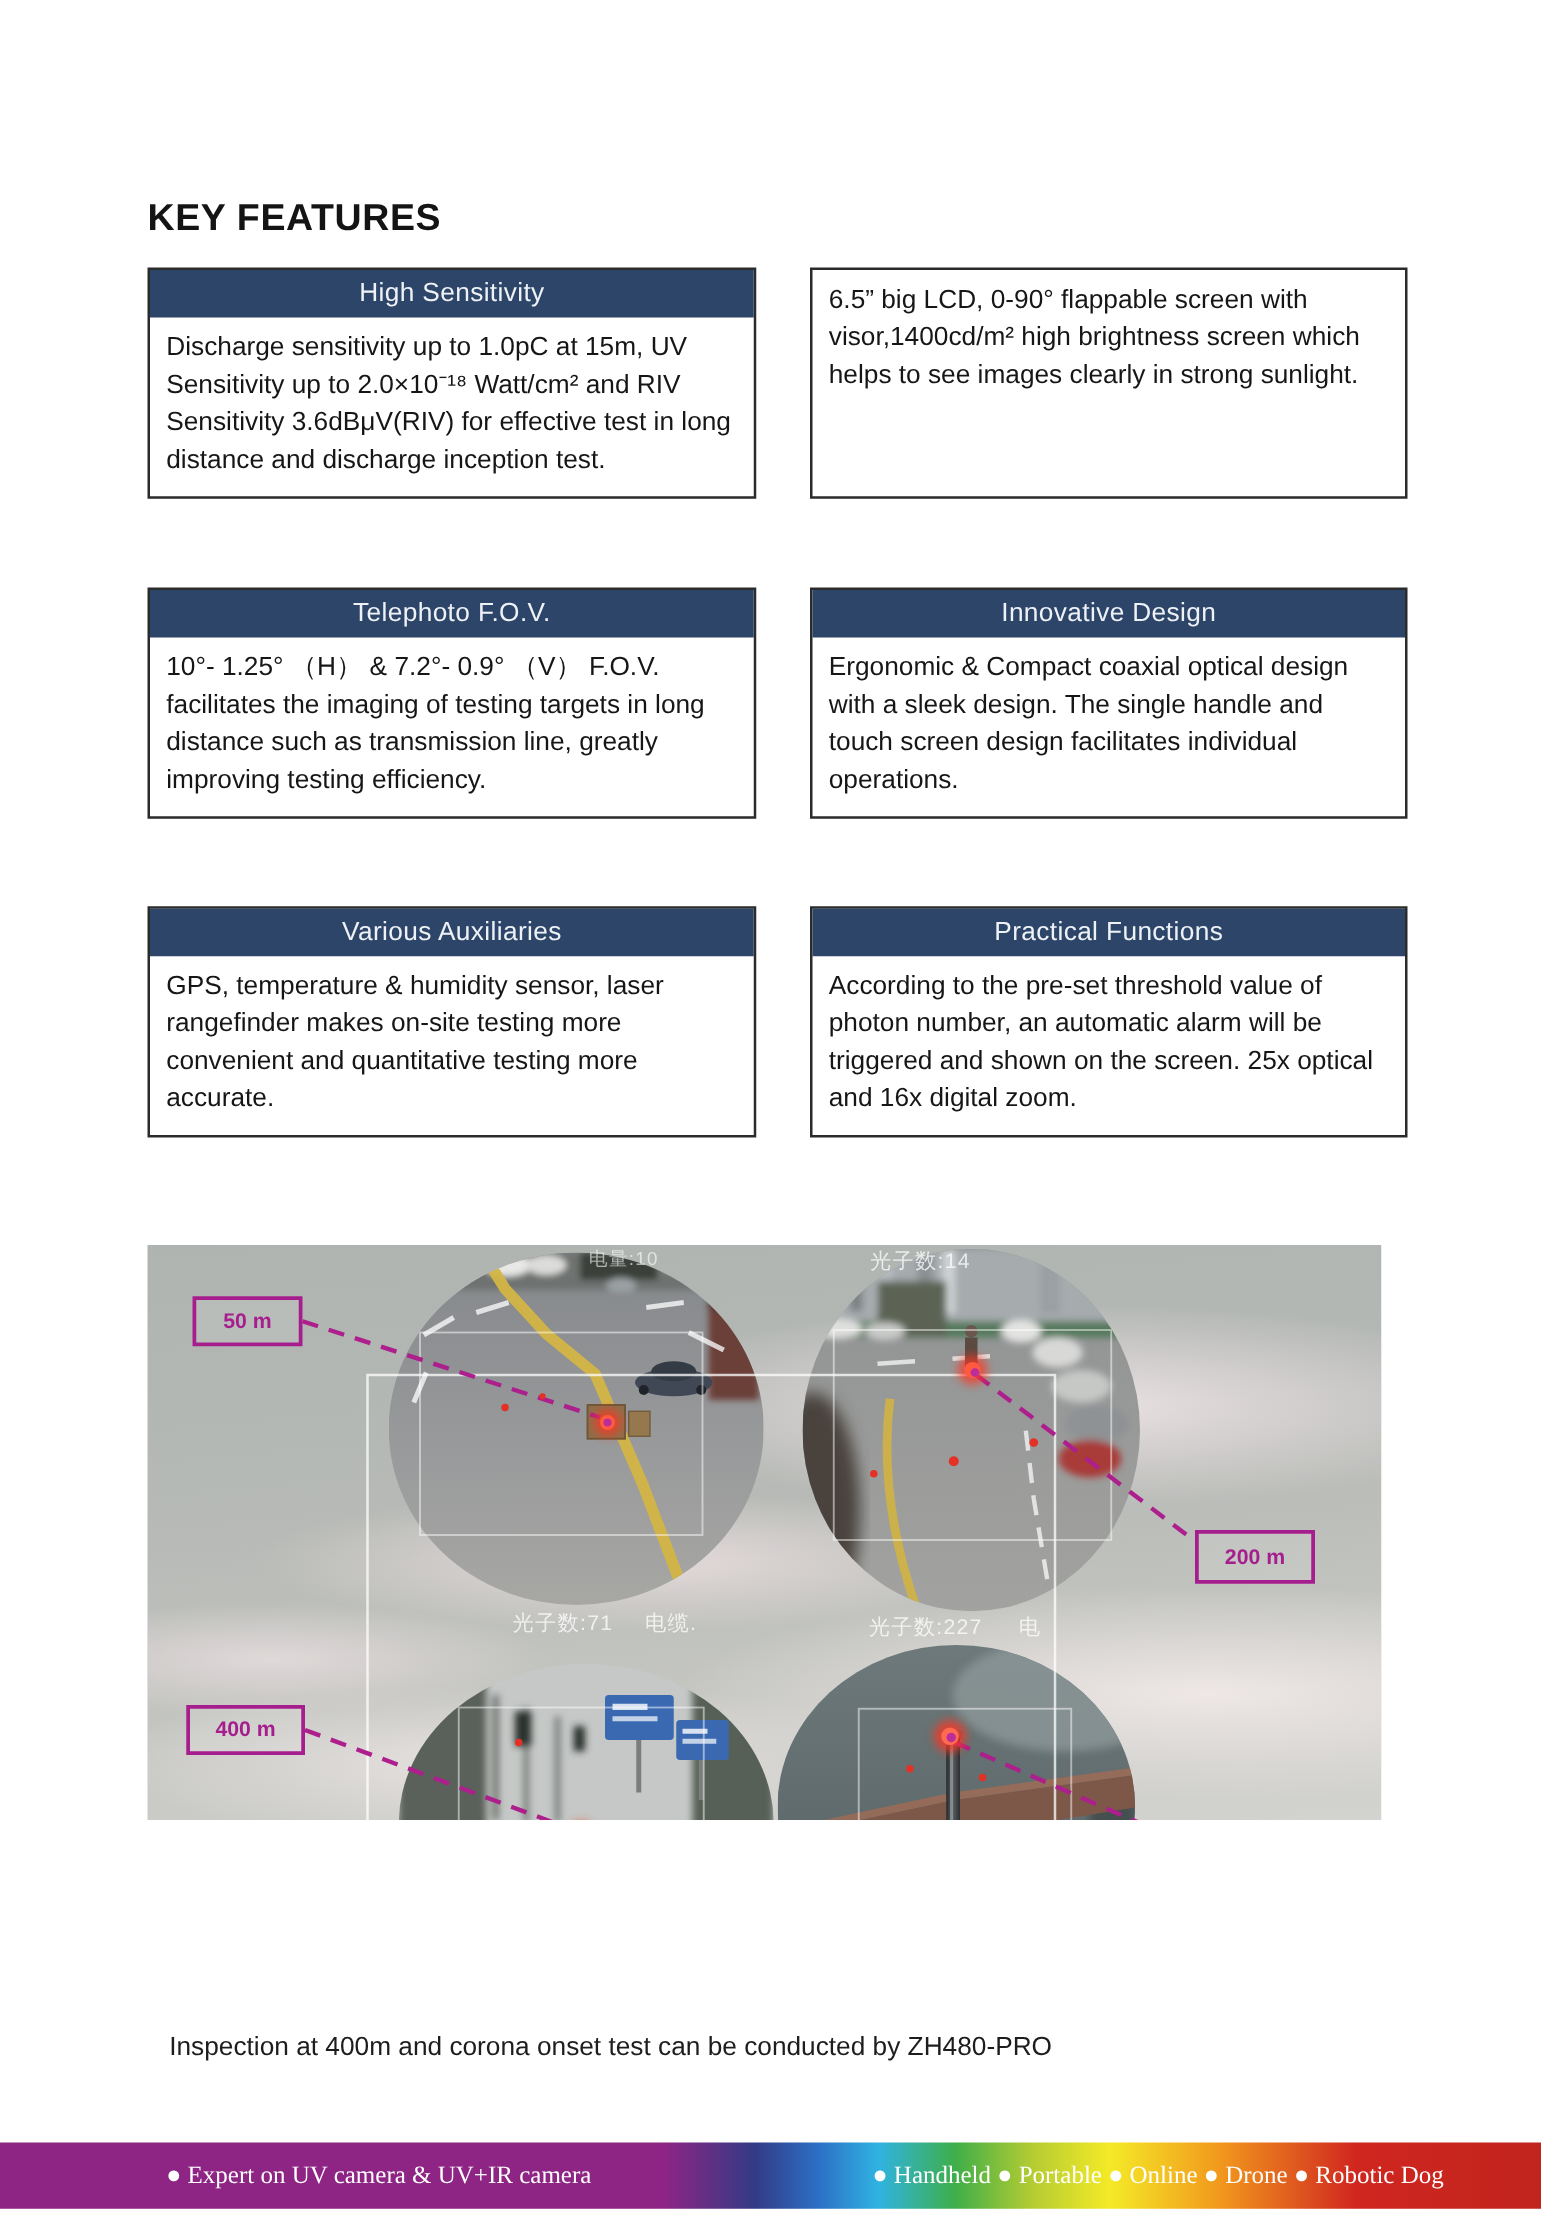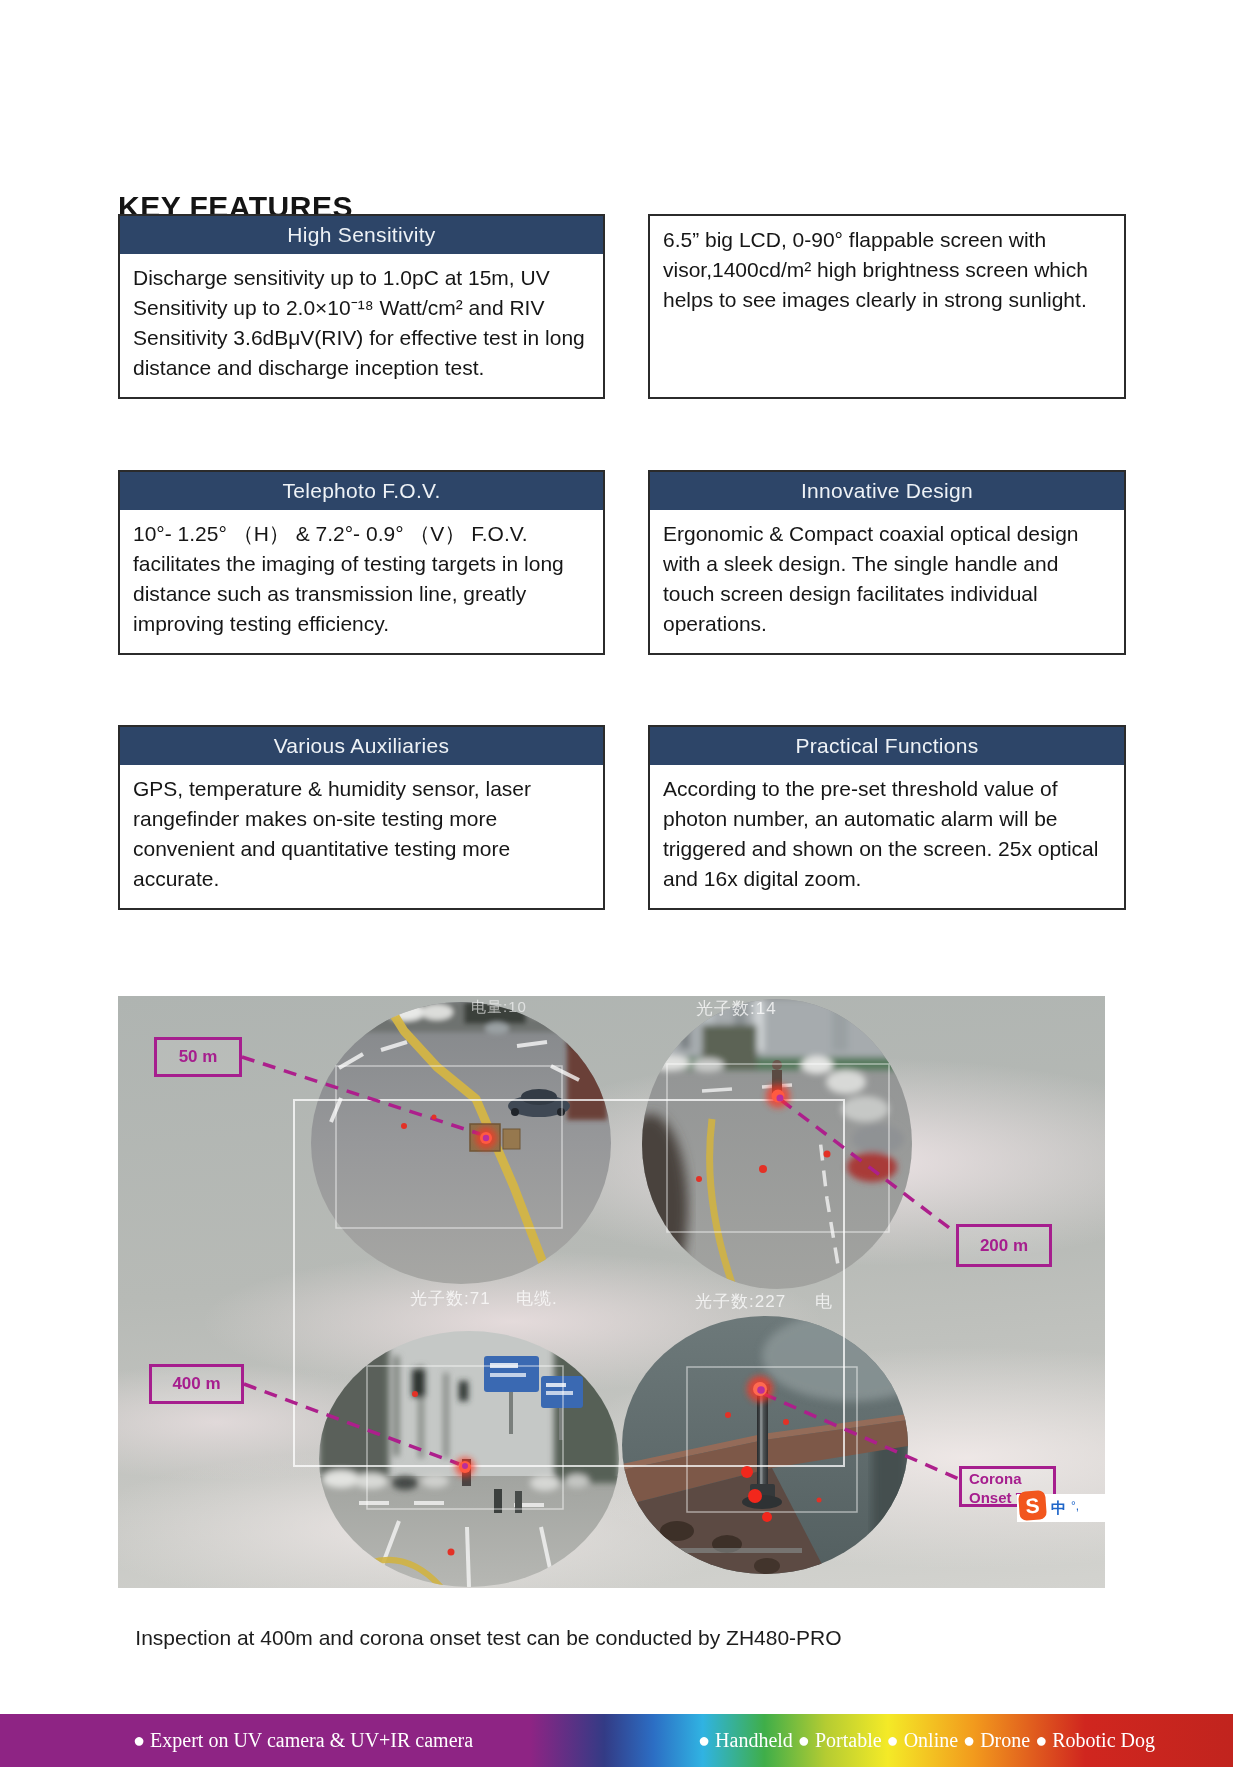--- a/index.html
+++ b/index.html
@@ -1,27 +1,27 @@
 <!DOCTYPE html>
 <html style="--navy: #2D4568; --magenta: #A61E8E;"><head>
 <meta charset="utf-8">
 <style>
   * { margin:0; padding:0; box-sizing:border-box; }
   html,body { width:1233px; height:1773px; background:#ffffff; font-family:"Liberation Sans", sans-serif; }
   #page { position:relative; width:1233px; height:1773px; background:#fff; overflow:hidden; }
 
-  .page-title { position:absolute; left:118px; top:158px; font-size:30px; font-weight:800; letter-spacing:.5px; color:#141414;margin-top:32px; }
+  .page-title { position:absolute; left:118px; top:158px; font-size:30px; font-weight:800; letter-spacing:.5px; color:#141414; }
 
   .fbox { position:absolute; width:487px; height:185px; border:2px solid #2b2b2b; background:#fff; }
   .fbox.col2 { width:478px; }
   .fbox-header { height:38px; background:var(--navy,#2d4568); color:#eef2f6; font-size:21px; display:flex; align-items:center; justify-content:center; letter-spacing:.3px; }
   .fbox-body { padding:9px 13px 0 13px; font-size:21px; line-height:30px; color:#161616; }
 
   
-  .photo { position:absolute; left:118px; top:996px; width:987px; height:592px; overflow:hidden;
+  .photo { position:absolute; left:118px; top:996px; width:987px; height:460px; overflow:hidden;
     background:
       radial-gradient(48% 22% at 75% 28%, rgba(238,228,230,0.95) 0%, rgba(238,228,230,0) 80%),
       radial-gradient(42% 16% at 40% 55%, rgba(233,222,223,0.9) 0%, rgba(233,222,223,0) 75%),
       radial-gradient(55% 24% at 86% 78%, rgba(240,233,232,0.95) 0%, rgba(240,233,232,0) 78%),
       radial-gradient(30% 13% at 10% 72%, rgba(230,221,222,0.85) 0%, rgba(230,221,222,0) 75%),
       radial-gradient(46% 18% at 30% 90%, rgba(236,230,229,0.9) 0%, rgba(236,230,229,0) 75%),
       linear-gradient(175deg,#afb4b1 0%, #b7bab6 45%, #c6c7c3 75%, #d3d3cf 100%);
   }
   .inset { position:absolute; border-radius:50%; overflow:hidden; }
   .inset svg { display:block; width:100%; height:100%; }

